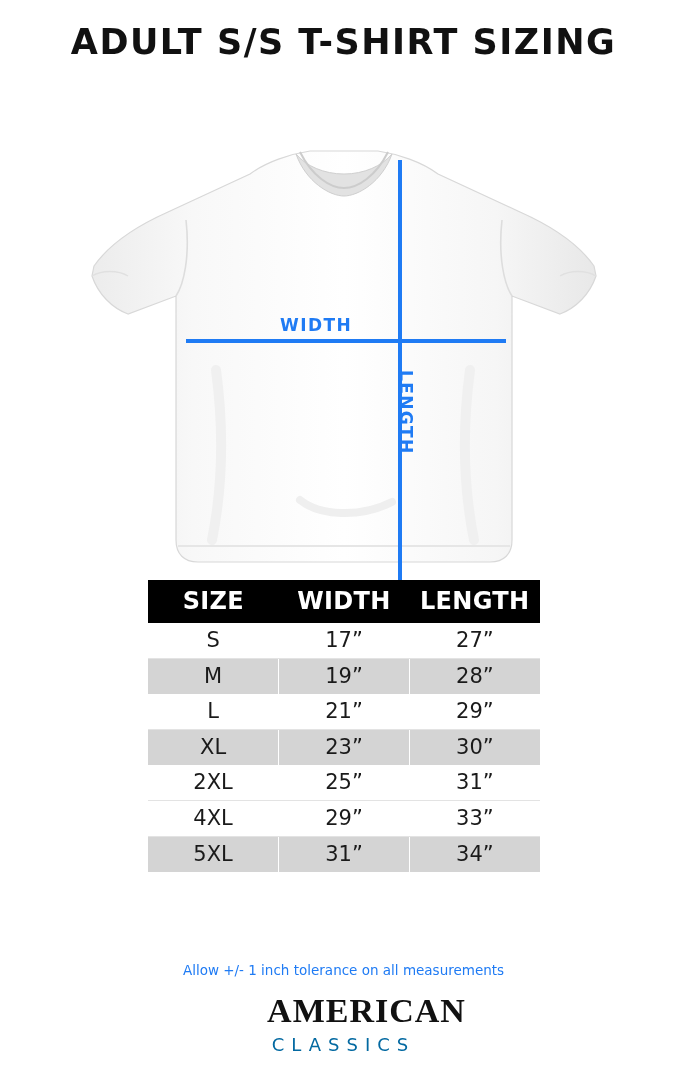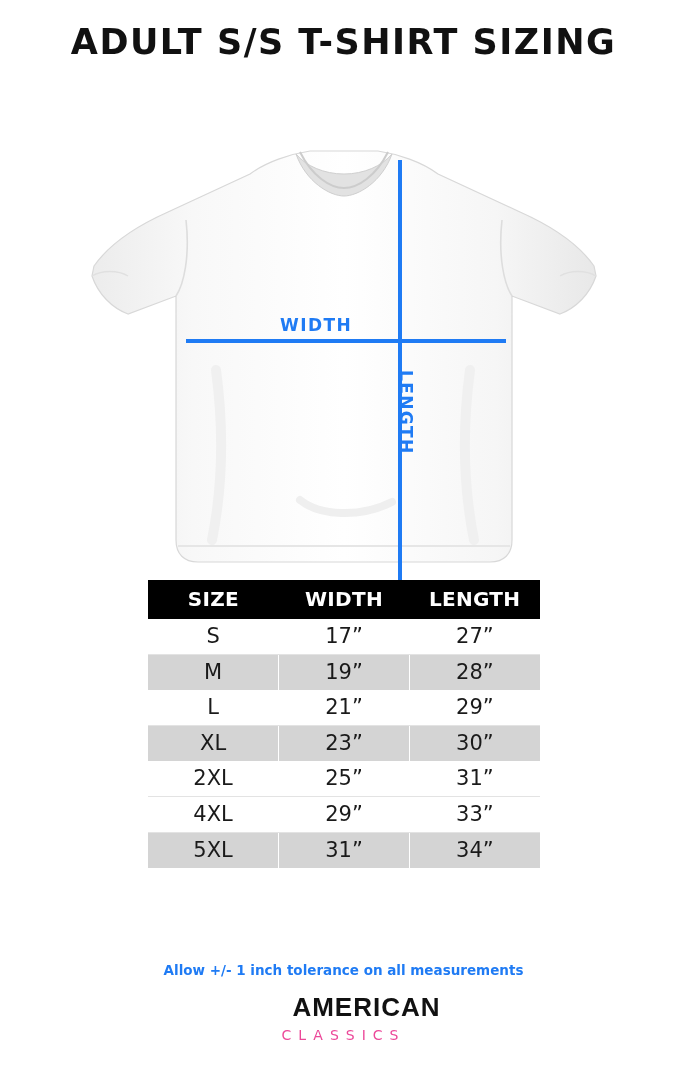--- a/index.html
+++ b/index.html
@@ -84,21 +84,21 @@
     width: 392px;
   }
   table.size-table {
     width: 392px;
     border-collapse: collapse;
     table-layout: fixed;
   }
   table.size-table th {
     background: #000000;
     color: #ffffff;
-    font-size: 20px;
+    font-size: 24px;
     font-weight: bold;
     padding: 7px 0 8px 0;
     letter-spacing: 0.3px;
     font-family: "DejaVu Sans", sans-serif;
   }
   table.size-table td {
     font-size: 21px;
     color: #1a1a1a;
     text-align: center;
     padding: 5px 0 6px 0;
@@ -112,43 +112,43 @@
   table.size-table tr.odd td { border-bottom: 1px solid #e3e3e3; }
 
   .tolerance {
     position: absolute;
     left: 0;
     top: 962px;
     width: 687px;
     text-align: center;
     color: #1f7bf4;
     font-size: 13.5px;
-    font-weight: bold;
+    font-weight: normal;
     font-family: "DejaVu Sans", sans-serif;
   }
 
   .brand {
     position: absolute;
     left: 0;
     top: 992px;
     width: 687px;
     text-align: center;
   }
   .brand-main {
-    font-size: 26px;
+    font-size: 34px;
     font-weight: bold;
     letter-spacing: 1px;
     color: #111111;
-    font-family: Liberation Sans, sans-serif;
+    font-family: Liberation Serif, serif;
     margin-left: 46px;
   }
   .brand-sub {
-    font-size: 14px;
+    font-size: 18px;
     letter-spacing: 7px;
-    color: #ec4899;
+    color: #0369a1;
     margin-top: 4px;
     font-family: "DejaVu Sans", sans-serif;
   }
 </style>
 </head>
 <body>
 
 <div class="page">
 
   <div class="title">ADULT S/S T-SHIRT SIZING</div>

